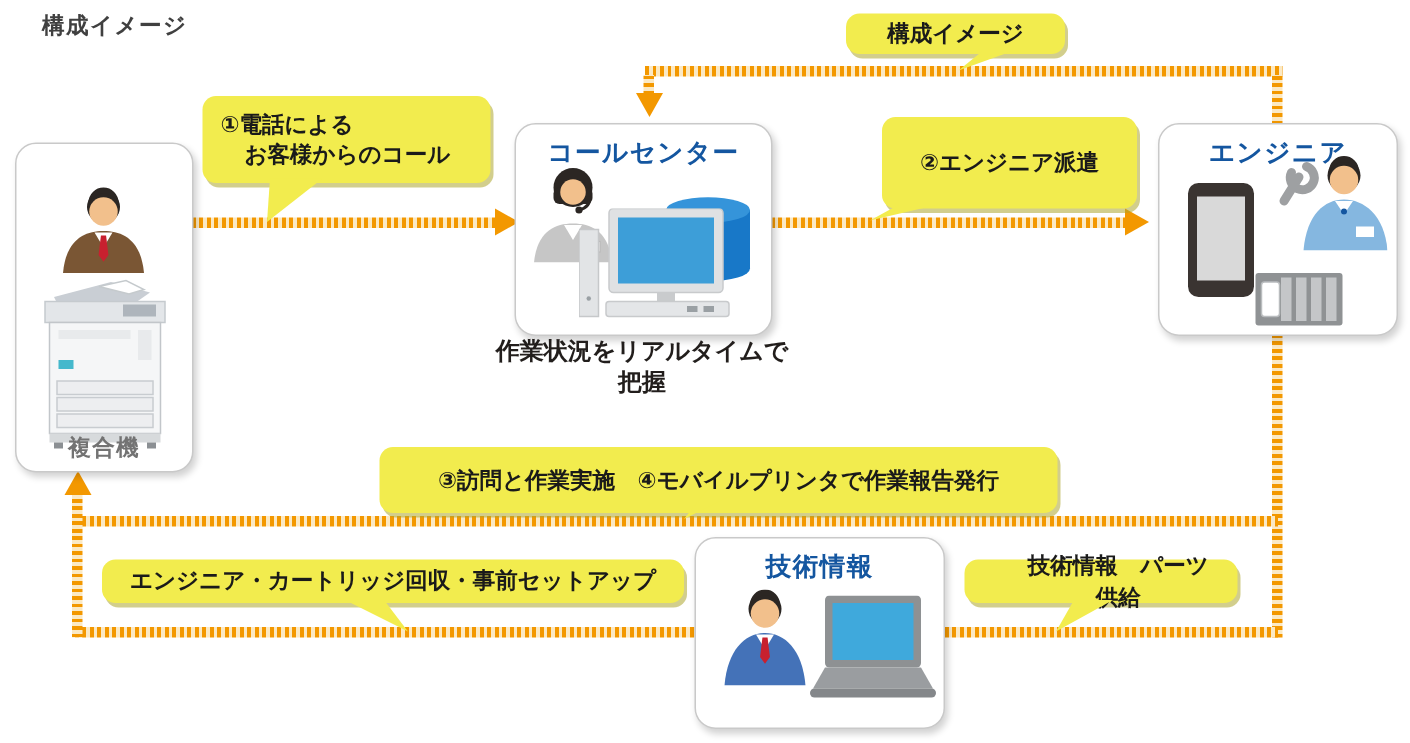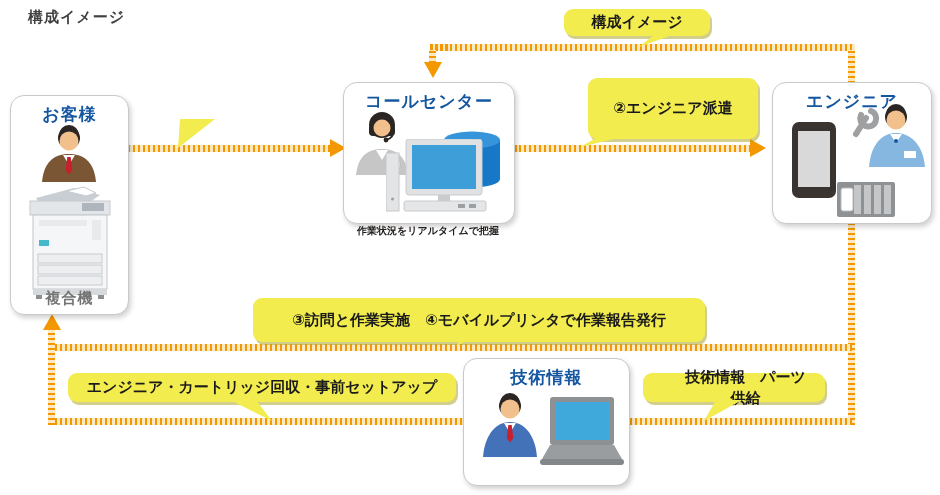--- a/index.html
+++ b/index.html
@@ -33,21 +33,21 @@
     position:absolute;top:7px;left:0;right:0;text-align:center;
     font-size:17px;font-weight:bold;color:#1456A0;letter-spacing:1px;
   }
   .sublabel{
     position:absolute;bottom:6px;left:0;right:0;text-align:center;
     font-size:15px;font-weight:bold;color:#737373;letter-spacing:1px;
   }
   .icon{position:absolute;}
   .caption{
     position:absolute;left:330px;top:224px;width:196px;text-align:center;z-index:2;
-    font-size:10px;font-weight:bold;color:#221e1c;
+    font-size:16px;font-weight:bold;color:#221e1c;
   }
   
   .callout{
     position:absolute;background:#F2EC4E;border-radius:9px;z-index:3;
     box-shadow:2px 3px 0 rgba(173,166,46,.55);
     display:flex;flex-direction:column;justify-content:center;
     font-size:15px;font-weight:bold;color:#1a1a1a;line-height:1.35;
     box-sizing:border-box;padding:2px 12px;
   }
   .callout.center{align-items:center;text-align:center;}
@@ -73,21 +73,20 @@
   <div class="arrow down" style="left:424px;top:62px;"></div>
   <div class="vline" style="left:848px;top:50px;height:33px;"></div>
 
   <div class="vline" style="left:848px;top:222px;height:203px;"></div>
   <div class="hline" style="left:50px;top:344px;width:802px;"></div>
   <div class="hline" style="left:50px;top:418px;width:802px;"></div>
   <div class="vline" style="left:48px;top:329px;height:96px;"></div>
   <div class="arrow up" style="left:43px;top:314px;"></div>
 
   <div class="node" style="left:10px;top:95px;width:117px;height:218px;">
-    <div class="node-label">お客様</div>
     <svg class="icon" style="left:26px;top:28px;" width="64" height="58" viewBox="0 0 64 58">
       <circle cx="32" cy="14" r="11" fill="#2b2623"></circle>
       <circle cx="32" cy="17" r="9.5" fill="#F2C08C"></circle>
       <path d="M22 15 a10 10 0 0 1 20 0 l0 -4 a10 10 0 0 0 -20 0 z" fill="#2b2623"></path>
       <path d="M5 58 C7 36 19 30 32 30 C45 30 57 36 59 58 Z" fill="#7A5634"></path>
       <path d="M26 31 L32 41 L38 31 Z" fill="#fff"></path>
       <path d="M30.3 33 h3.4 l1.6 13 -3.3 4.5 -3.3 -4.5 z" fill="#C8202F"></path>
     </svg>
     <svg class="icon" style="left:15px;top:86px;" width="88" height="118" viewBox="0 0 88 118">
       <path d="M10 16 L48 6 L74 13 L64 20 L12 20 Z" fill="#C9CED4"></path>
@@ -175,20 +174,24 @@
       <path d="M29.3 32 h3.4 l1.6 13 -3.3 4.5 -3.3 -4.5 z" fill="#C8202F"></path>
     </svg>
     <svg class="icon" style="left:76px;top:38px;" width="84" height="70" viewBox="0 0 84 70">
       <rect x="10" y="0" width="64" height="48" rx="3" fill="#8E9193"></rect>
       <rect x="15" y="5" width="54" height="38" fill="#3FA9DC"></rect>
       <path d="M2 62 L10 48 H74 L82 62 Z" fill="#9A9DA0"></path>
       <rect x="0" y="62" width="84" height="6" rx="3" fill="#84878A"></rect>
     </svg>
   </div>
 
+  <div class="callout" style="left:135px;top:64px;width:192px;height:58px;">
+    <span>①電話による</span>
+    <span class="indent">お客様からのコール</span>
+  </div>
   <svg class="tail" style="left:160px;top:119px;" width="60" height="30">
       <polygon points="20,0 55,0 18,29"></polygon>
     </svg>
 
   <div class="callout center" style="left:557px;top:78px;width:170px;height:61px;margin-left:31px;">
     <span>②エンジニア派遣</span>
   </div>
   <svg class="tail" style="left:575px;top:136px;" width="55" height="12">
       <polygon points="25,0 52,0 5,11"></polygon>
     </svg>

